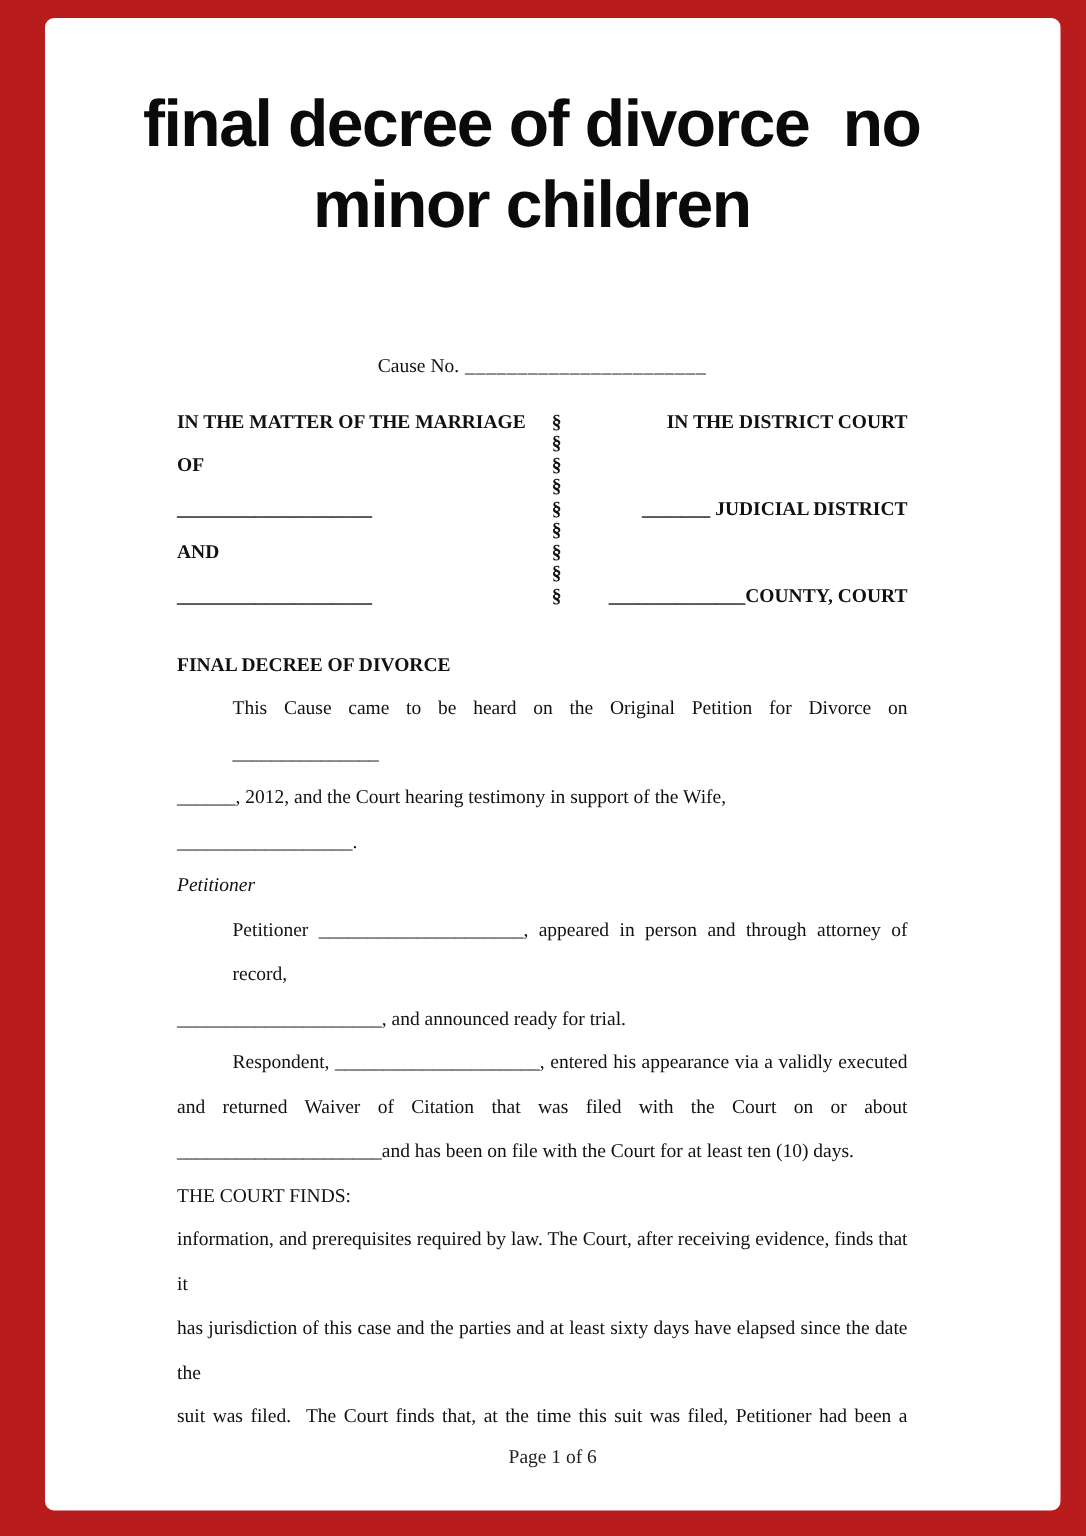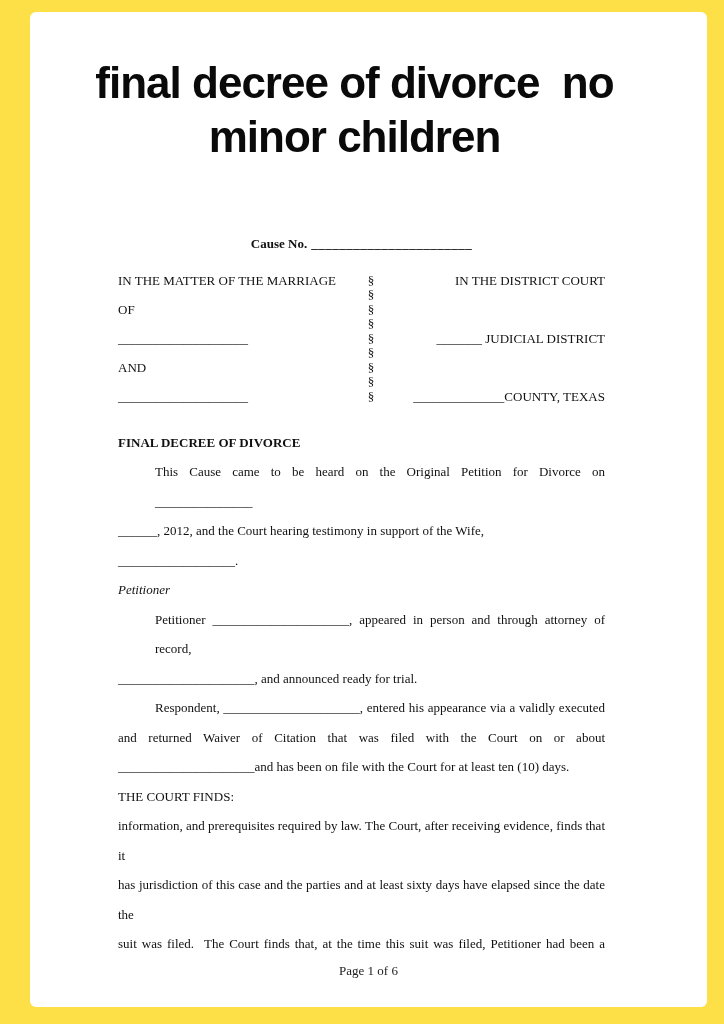--- a/index.html
+++ b/index.html
@@ -3,21 +3,21 @@
 <meta charset="utf-8">
 <style>
   * { margin: 0; padding: 0; box-sizing: border-box; }
   html, body { width: 724px; }
   body {
     font-family: "Liberation Serif", "DejaVu Serif", serif;
     background: #d2d8f5;
   }
   .frame {
     width: 724px; height: 1024px;
-    background: #fde047;
+    background: #b91c1c;
     position: relative;
   }
   .paper {
     position: absolute;
     left: 30px; top: 12px;
     width: 677px; height: 995px;
     background: #ffffff;
     border-radius: 6px;
     padding: 0 102px 0 88px;
     overflow: hidden;
@@ -30,29 +30,29 @@
     font-weight: 700;
     font-size: 44px;
     line-height: 54px;
     letter-spacing: -1px;
     color: #0a0a0a;
   }
   .doc-title .t-line { display: block; }
   .cause-line {
     margin-top: 70px;
     text-align: center;
-    font-weight: bold;
+    font-weight: normal;
     font-size: 13px;
     line-height: 20px;
   }
   .cause-line .cause-blank { margin-left: 4px; letter-spacing: 0.5px; }
   .caption {
     display: flex;
     margin-top: 20px;
-    font-weight: normal;
+    font-weight: bold;
     font-size: 13px;
   }
   .cap-left  { width: 243px; text-align: left; }
   .cap-mid   { width: 20px;  text-align: center; }
   .cap-right { flex: 1;      text-align: right; }
   .cap-row   { height: 14.45px; line-height: 14.45px; white-space: nowrap; }
   .doc-heading {
     margin-top: 24px;
     font-weight: bold;
     font-size: 13px;
@@ -115,21 +115,21 @@
       </div>
       <div class="cap-right">
         <div class="cap-row">IN THE DISTRICT COURT</div>
         <div class="cap-row"></div>
         <div class="cap-row"></div>
         <div class="cap-row"></div>
         <div class="cap-row">_______ JUDICIAL DISTRICT</div>
         <div class="cap-row"></div>
         <div class="cap-row"></div>
         <div class="cap-row"></div>
-        <div class="cap-row">______________COUNTY, TEXAS</div>
+        <div class="cap-row">______________COUNTY, COURT</div>
       </div>
     </div>
 
     <div class="doc-heading">FINAL DECREE OF DIVORCE</div>
 
     <div class="para">
       <div class="dline j ind">This Cause came to be heard on the Original Petition for Divorce on _______________</div>
       <div class="dline">______, 2012, and the Court hearing testimony in support of the Wife, __________________.</div>
     </div>
 

